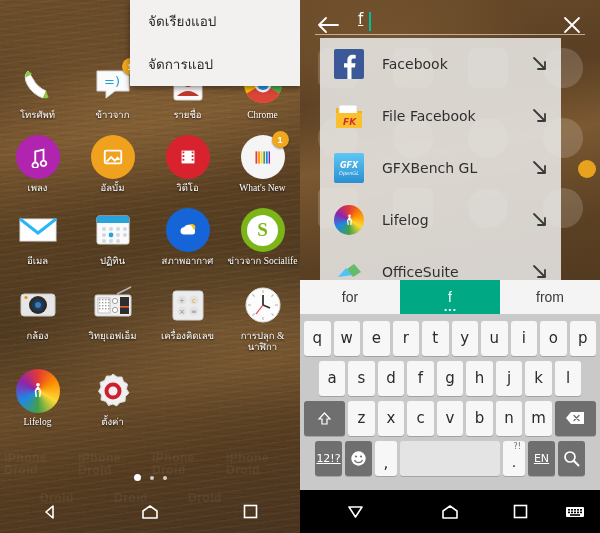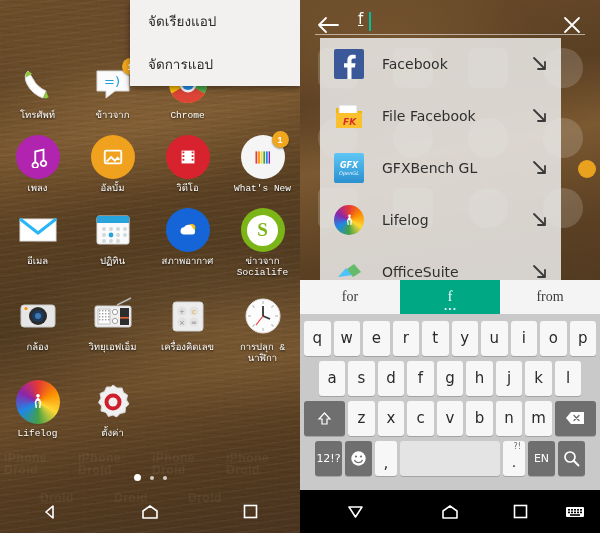--- a/index.html
+++ b/index.html
@@ -45,21 +45,21 @@
   }
 
   
   #grid{ position:absolute; left:0; top:56px; width:300px; }
   .row{ display:flex; }
   .app{ width:75px; display:flex; flex-direction:column; align-items:center; padding-top:6px; }
   .app .ic{ width:44px; height:44px; position:relative; }
   .app .lbl{
     margin-top:4px; font-size:9.5px; color:#fff; text-align:center; line-height:11px;
     text-shadow:0 1px 2px rgba(0,0,0,.8); width:72px;
-    font-family:Liberation Mono, monospace;
+    font-family:Liberation Serif, serif;
   }
   .badge{
     position:absolute; right:-4px; top:-4px; width:17px; height:17px; border-radius:50%;
     background:#f0a61e; color:#fff; font-size:9px; font-weight:bold;
     display:flex; align-items:center; justify-content:center;
     box-shadow:0 1px 2px rgba(0,0,0,.4);
   }
   .circ{ width:44px;height:44px;border-radius:50%;display:flex;align-items:center;justify-content:center; }
 
   #dots{ position:absolute; left:0; right:0; bottom:52px; display:flex; justify-content:center; align-items:center; gap:9px; }
@@ -89,40 +89,40 @@
     position:absolute; left:20px; top:38px; width:241px; height:242px;
     background:rgba(232,231,229,.88); overflow:hidden;
   }
   .res{ height:52px; display:flex; align-items:center; padding:0 10px 0 14px; }
   .res .ric{ width:30px;height:30px;flex:none; position:relative;font-style:italic; }
   .res .rlbl{ flex:1; margin-left:18px; font-size:14px; color:#2f2f2f; font-family:"DejaVu Sans","Liberation Sans",sans-serif; }
   .res .rarrow{ width:22px;height:22px;flex:none; }
 
   
   #suggest{ position:absolute; left:0; top:280px; width:300px; height:34px; background:#f4f4f4; display:flex; }
-  .sg{ flex:1; display:flex; align-items:center; justify-content:center; font-size:14px; color:#3b3b3b; font-family:Liberation Serif, serif; position:relative; }
+  .sg{ flex:1; display:flex; align-items:center; justify-content:center; font-size:14px; color:#3b3b3b; font-family:Liberation Sans, sans-serif; position:relative; }
   .sg.active{ background:#00a884; color:#fff; }
   .sg.active:after{
     content:"\2022\2009\2022\2009\2022"; position:absolute; bottom:0px; left:0; right:0;
     text-align:center; font-size:8px; color:#fff; letter-spacing:0px; line-height:8px;
   }
 
   
   #kb{ position:absolute; left:0; top:314px; width:300px; height:176px; background:#c9c9c9; padding:4px 2px; }
   .krow{ display:flex; justify-content:center; align-items:center; height:40px; gap:3px; }
   .key{
     background:#f7f7f7; border-radius:3px; height:35px;
     display:flex; align-items:center; justify-content:center;
     font-size:15px; color:#2a2a2a; box-shadow:0 1px 0 rgba(0,0,0,.18);
     font-family:"DejaVu Sans","Liberation Sans",sans-serif;
   }
   .k1 .key{ width:26.5px; }
   .k2 .key{ width:26.5px; }
   .k3 .key{ width:26.5px; }
-  .key.dark{ background:#6f6f6f; color:#fff; }
+  .key.dark{ background:#6f6f6f; color:#fff;text-decoration:underline; }
   .key.wide{ width:41px; }
   .key.space{ width:100px; background:rgba(250,250,250,.55); position:relative; }
   .key.sm{ width:27px; }
   .key.punc{ position:relative; }
   .key.punc .sup{ position:absolute; top:1px; right:4px; font-size:8px; color:#6a6a6a; }
   .key.punc .main{ font-size:14px; margin-top:7px; }
 
   #navR{ position:absolute; left:0; bottom:0; width:300px; height:43px; background:#000; display:flex; align-items:center; }
   #navR .nb{ height:43px; display:flex; align-items:center; justify-content:center; }
 </style>
@@ -159,20 +159,30 @@
           <div class="ic">
             <svg viewBox="0 0 44 44" width="44" height="44">
               <path d="M6 9 h32 v20 h-14 l-9 7 v-7 h-9z" fill="#fbfbfb" stroke="#d8d8d8"></path>
               <text x="13" y="24" font-size="13" fill="#1a9fe0" font-family="DejaVu Sans">=)</text>
             </svg>
             <div class="badge">1</div>
           </div>
           <div class="lbl">ข้าวจาก</div>
         </div>
 
+        <div class="app">
+          <div class="ic">
+            <svg viewBox="0 0 44 44" width="44" height="44">
+              <rect x="8" y="6" width="28" height="32" rx="2" fill="#fafafa" stroke="#dcdcdc"></rect>
+              <circle cx="22" cy="19" r="6" fill="#c0392b"></circle>
+              <path d="M11 34 q11-10 22 0z" fill="#c0392b"></path>
+            </svg>
+          </div>
+          <div class="lbl">รายชื่อ</div>
+        </div>
 
         <div class="app">
           <div class="ic">
             <svg viewBox="0 0 44 44" width="44" height="44">
               <circle cx="22" cy="22" r="19" fill="#ffc107"></circle>
               <path d="M22 3 A19 19 0 0 1 38.5 31.5 L22 22z" fill="#4caf50"></path>
               <path d="M22 3 A19 19 0 0 0 5.5 31.5 L22 22z" fill="#db4437" transform="rotate(-120 22 22)"></path>
               <path d="M5 13 A19 19 0 0 1 38.8 13 L22 22z" fill="#db4437"></path>
               <circle cx="22" cy="22" r="8.5" fill="#fff"></circle>
               <circle cx="22" cy="22" r="6" fill="#2196f3"></circle>

